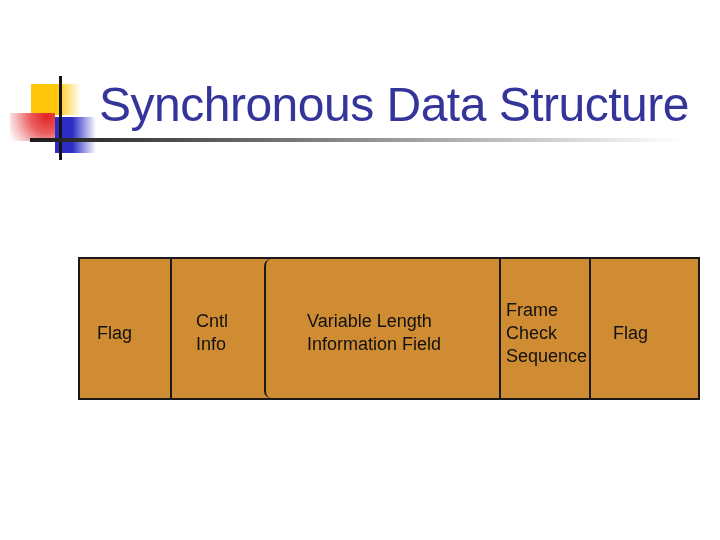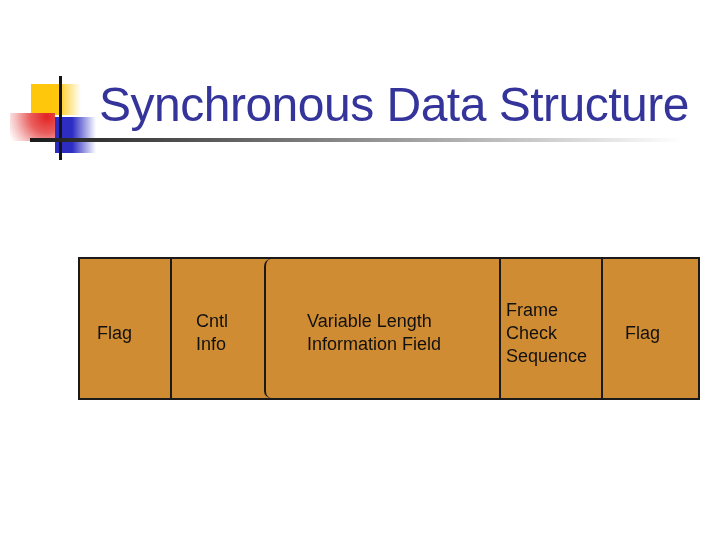--- a/index.html
+++ b/index.html
@@ -54,21 +54,21 @@
     display: flex; align-items: center;
     padding-top: 9px;
     color: #111111;
     font-size: 18px; line-height: 23px;
   }
   .cell + .cell { border-left: 2px solid #1a1a1a; }
   .cell .label { white-space: pre-line; }
   .cell-1 { width: 90px;  padding-left: 17px; }
   .cell-2 { width: 94px;  padding-left: 24px; }
   .cell-3 { width: 235px; padding-left: 41px; border-radius: 7px; }
-  .cell-4 { width: 102px; padding-left: 5px;  }
+  .cell-4 { width: 90px; padding-left: 5px;  }
   .cell-5 { width: 97px;  padding-left: 22px; }
 </style>
 </head>
 <body>
 
 <div class="slide">
 
   <div>
     <div class="orn-yellow"></div>
     <div class="orn-red"></div>

